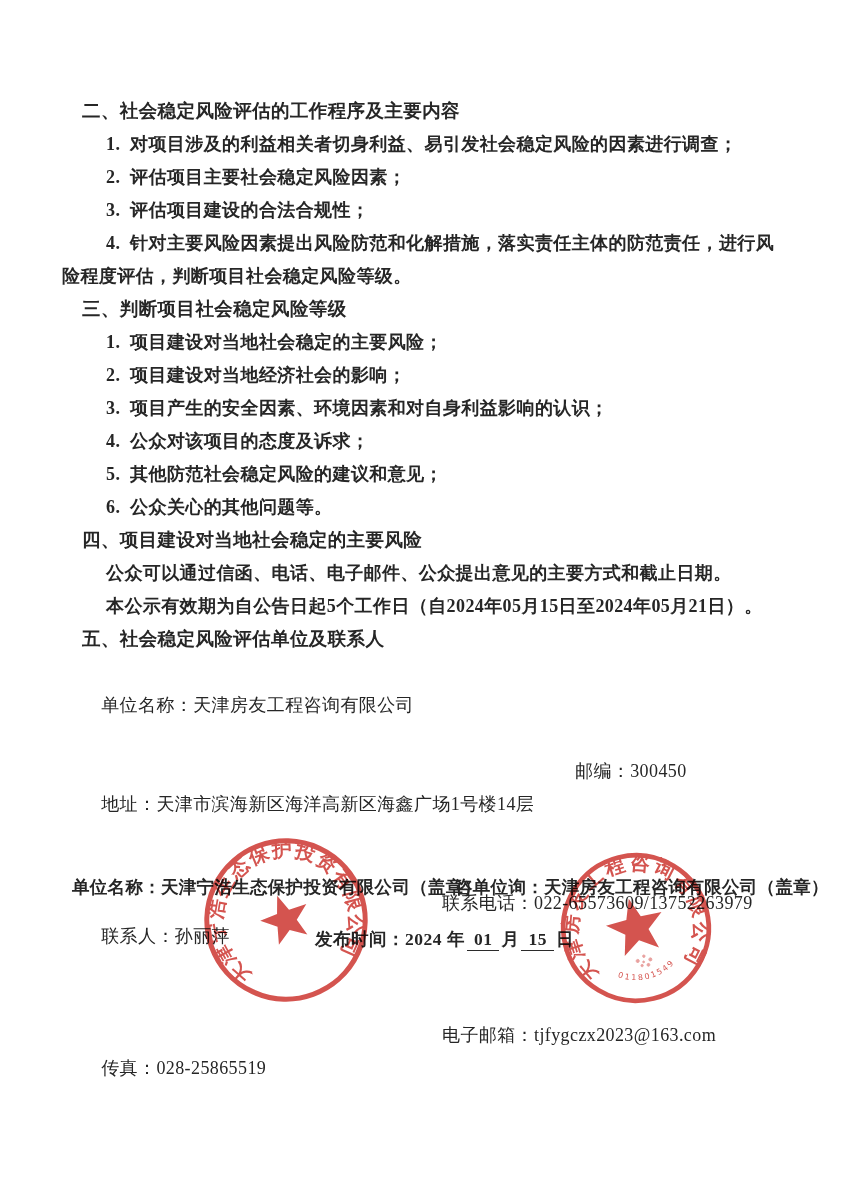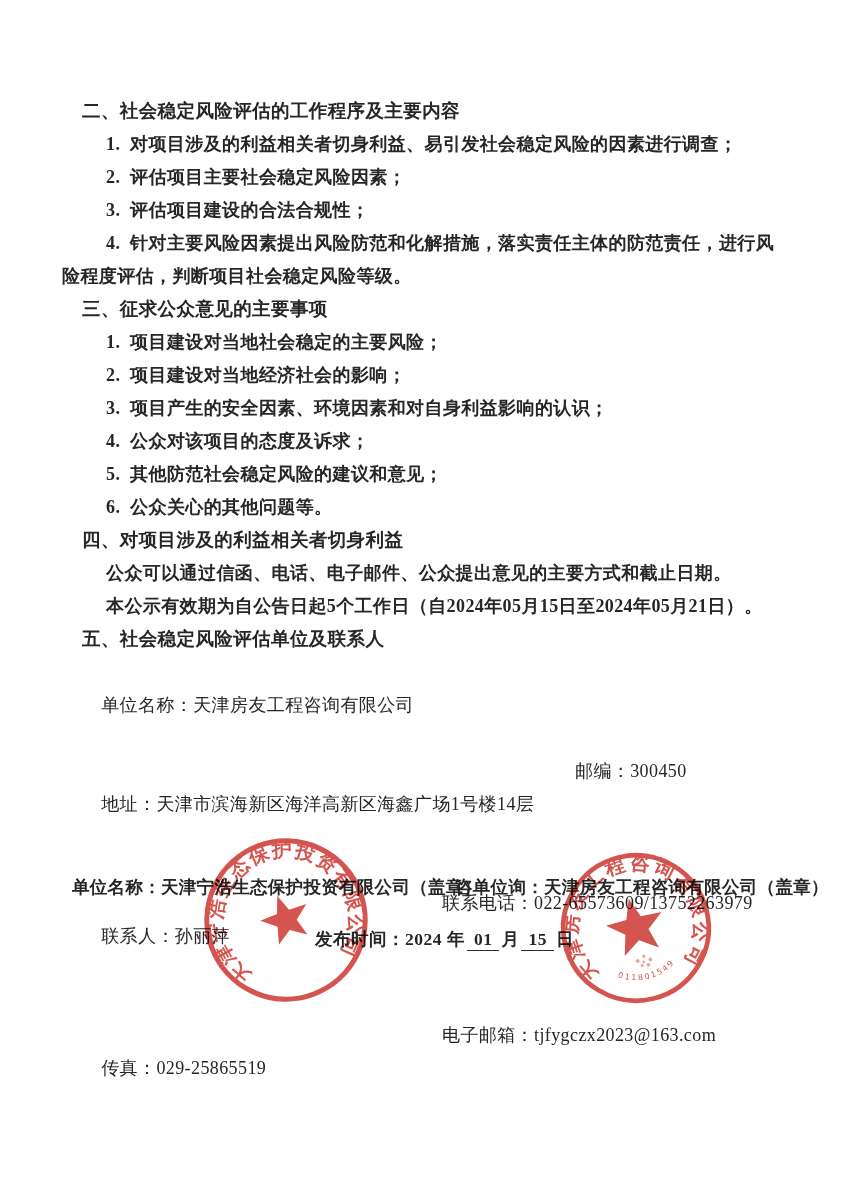--- a/index.html
+++ b/index.html
@@ -98,50 +98,50 @@
 
     <section class="sec">
       <h2 class="sec-heading">二、社会稳定风险评估的工作程序及主要内容</h2>
       <p class="item">1.  对项目涉及的利益相关者切身利益、易引发社会稳定风险的因素进行调查；</p>
       <p class="item">2.  评估项目主要社会稳定风险因素；</p>
       <p class="item">3.  评估项目建设的合法合规性；</p>
       <p class="item">4.  针对主要风险因素提出风险防范和化解措施，落实责任主体的防范责任，进行风险程度评估，判断项目社会稳定风险等级。</p>
     </section>
 
     <section class="sec">
-      <h2 class="sec-heading">三、征求公众意见的主要事项</h2>
+      <h2 class="sec-heading">三、判断项目社会稳定风险等级</h2>
       <p class="item">1.  项目建设对当地社会稳定的主要风险；</p>
       <p class="item">2.  项目建设对当地经济社会的影响；</p>
       <p class="item">3.  项目产生的安全因素、环境因素和对自身利益影响的认识；</p>
       <p class="item">4.  公众对该项目的态度及诉求；</p>
       <p class="item">5.  其他防范社会稳定风险的建议和意见；</p>
       <p class="item">6.  公众关心的其他问题等。</p>
     </section>
 
     <section class="sec">
-      <h2 class="sec-heading">四、对项目涉及的利益相关者切身利益</h2>
+      <h2 class="sec-heading">四、项目建设对当地社会稳定的主要风险</h2>
       <p class="item">公众可以通过信函、电话、电子邮件、公众提出意见的主要方式和截止日期。</p>
       <p class="item">本公示有效期为自公告日起5个工作日（自2024年05月15日至2024年05月21日）。</p>
     </section>
 
     <section class="sec">
       <h2 class="sec-heading">五、社会稳定风险评估单位及联系人</h2>
       <p class="contact-row">
         <span>单位名称：天津房友工程咨询有限公司</span>
       </p>
       <p class="contact-row">
         <span>地址：天津市滨海新区海洋高新区海鑫广场1号楼14层</span>
         <span class="col-post">邮编：300450</span>
       </p>
       <p class="contact-row">
         <span>联系人：孙丽萍</span>
         <span class="col-right">联系电话：022-65573609/13752263979</span>
       </p>
       <p class="contact-row">
-        <span>传真：029-25865519</span>
+        <span>传真：028-25865519</span>
         <span class="col-right">电子邮箱：tjfygczx2023@163.com</span>
       </p>
     </section>
 
   </div>
 
   <div class="footer-units">
     <span class="unit-left">单位名称：天津宁浩生态保护投资有限公司（盖章）</span>
     <span class="unit-right">咨单位询：天津房友工程咨询有限公司（盖章）</span>
   </div>

